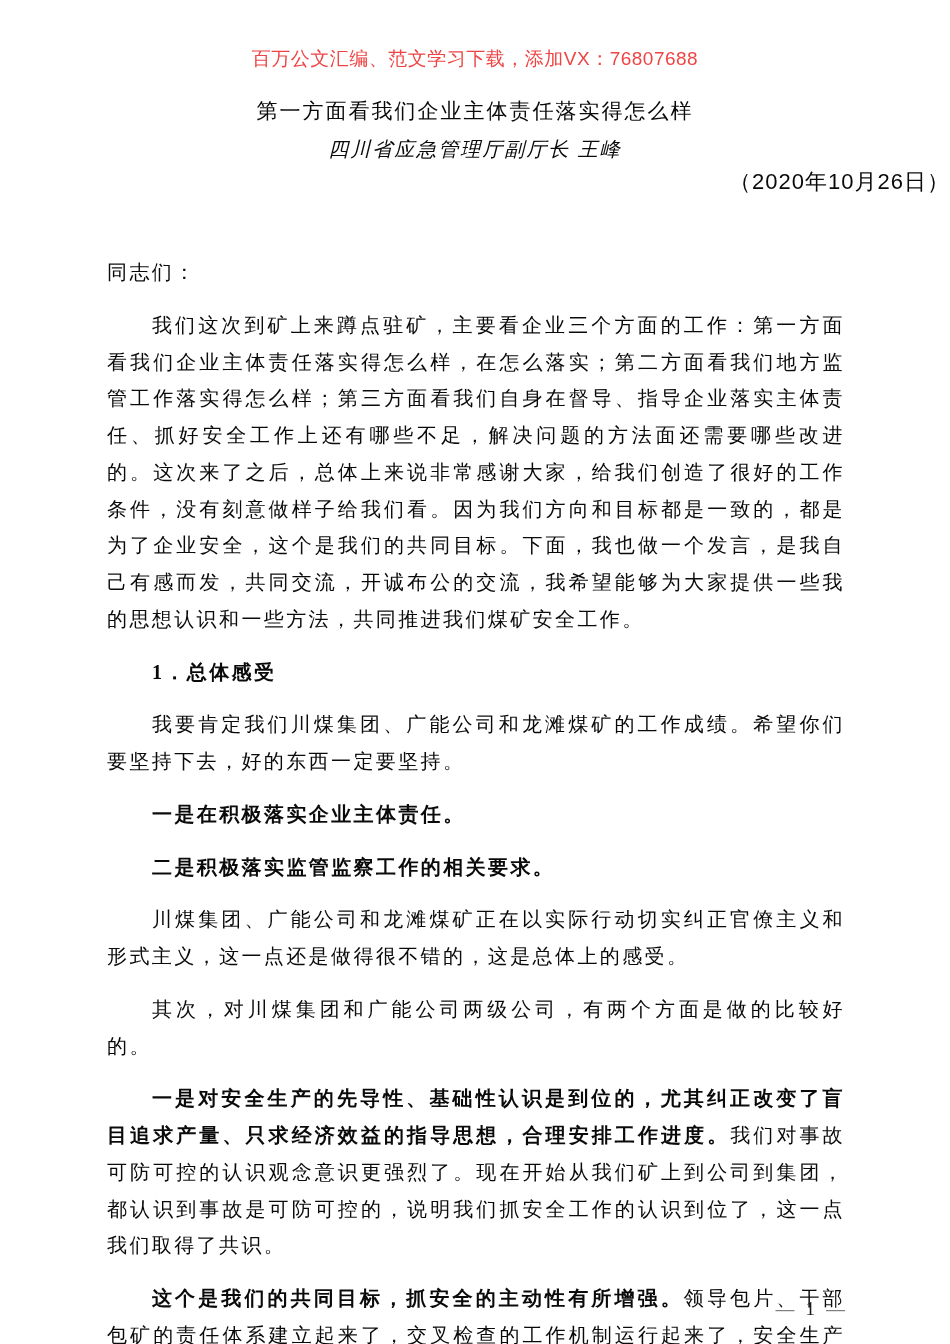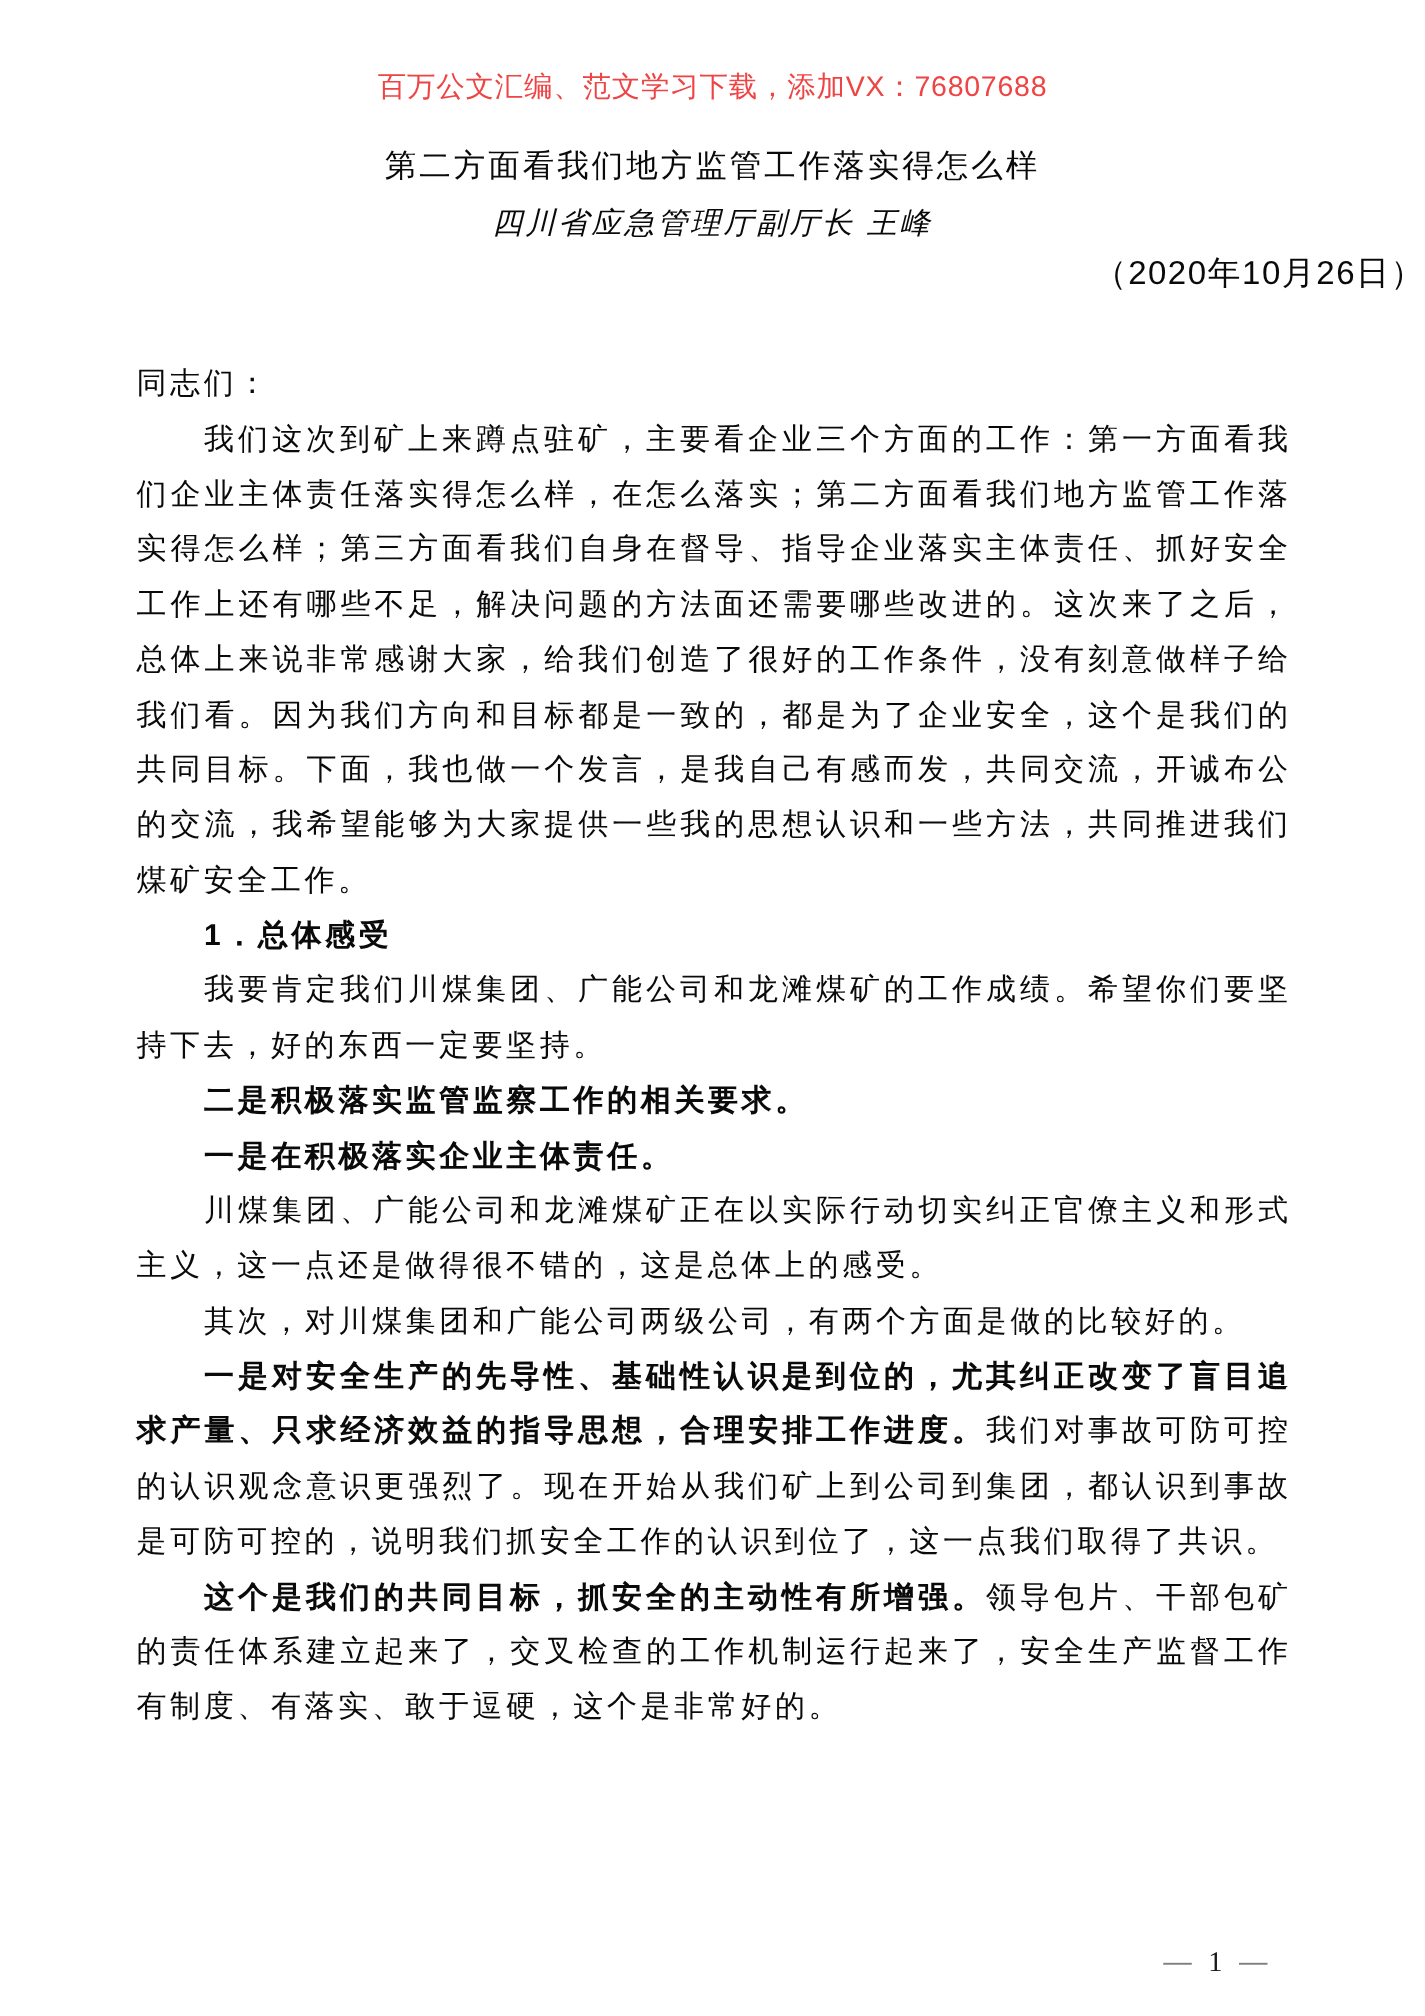--- a/index.html
+++ b/index.html
@@ -71,23 +71,24 @@
     left: 91px;
     top: 238px;
     width: 770px;
     font-size: 20px;
     line-height: 36.75px;
     letter-spacing: 2.4px;
     text-align: justify;
     text-justify: inter-character;
   }
   .content p {
-    margin: 0;
+    margin: 16px;
     padding: 0;
     text-indent: 45px;
+    font-family: Liberation Serif, serif;
   }
   .content p.salutation {
     text-indent: 0;
   }
   .content .bold,
   .content p.heading,
   .content p.bold-para {
     font-weight: bold;
   }
   .footer {
@@ -107,40 +108,40 @@
     margin: 0 11px;
   }
 </style>
 </head>
 <body>
 
 <div class="page">
 
   <div class="promo">百万公文汇编、范文学习下载，添加VX：76807688</div>
 
-  <h1 class="doc-title">第二方面看我们地方监管工作落实得怎么样</h1>
+  <h1 class="doc-title">第一方面看我们企业主体责任落实得怎么样</h1>
 
   <div class="speaker">四川省应急管理厅副厅长 王峰</div>
 
   <div class="date-line">（2020年10月26日）</div>
 
   <div class="content">
 
     <p class="salutation">同志们：</p>
 
     <p>我们这次到矿上来蹲点驻矿，主要看企业三个方面的工作：第一方面看我们企业主体责任落实得怎么样，在怎么落实；第二方面看我们地方监管工作落实得怎么样；第三方面看我们自身在督导、指导企业落实主体责任、抓好安全工作上还有哪些不足，解决问题的方法面还需要哪些改进的。这次来了之后，总体上来说非常感谢大家，给我们创造了很好的工作条件，没有刻意做样子给我们看。因为我们方向和目标都是一致的，都是为了企业安全，这个是我们的共同目标。下面，我也做一个发言，是我自己有感而发，共同交流，开诚布公的交流，我希望能够为大家提供一些我的思想认识和一些方法，共同推进我们煤矿安全工作。</p>
 
     <p class="heading">1．总体感受</p>
 
     <p>我要肯定我们川煤集团、广能公司和龙滩煤矿的工作成绩。希望你们要坚持下去，好的东西一定要坚持。</p>
 
 
+    <p class="bold-para">一是在积极落实企业主体责任。</p>
+
     <p class="bold-para">二是积极落实监管监察工作的相关要求。</p>
-
-    <p class="bold-para">一是在积极落实企业主体责任。</p>
 
     <p>川煤集团、广能公司和龙滩煤矿正在以实际行动切实纠正官僚主义和形式主义，这一点还是做得很不错的，这是总体上的感受。</p>
 
     <p>其次，对川煤集团和广能公司两级公司，有两个方面是做的比较好的。</p>
 
     <p><span class="bold">一是对安全生产的先导性、基础性认识是到位的，尤其纠正改变了盲目追求产量、只求经济效益的指导思想，合理安排工作进度。</span><span>我们对事故可防可控的认识观念意识更强烈了。现在开始从我们矿上到公司到集团，都认识到事故是可防可控的，说明我们抓安全工作的认识到位了，这一点我们取得了共识。</span></p>
 
     <p><span class="bold">这个是我们的共同目标，抓安全的主动性有所增强。</span><span>领导包片、干部包矿的责任体系建立起来了，交叉检查的工作机制运行起来了，安全生产监督工作有制度、有落实、敢于逗硬，这个是非常好的。</span></p>
 
   </div>

